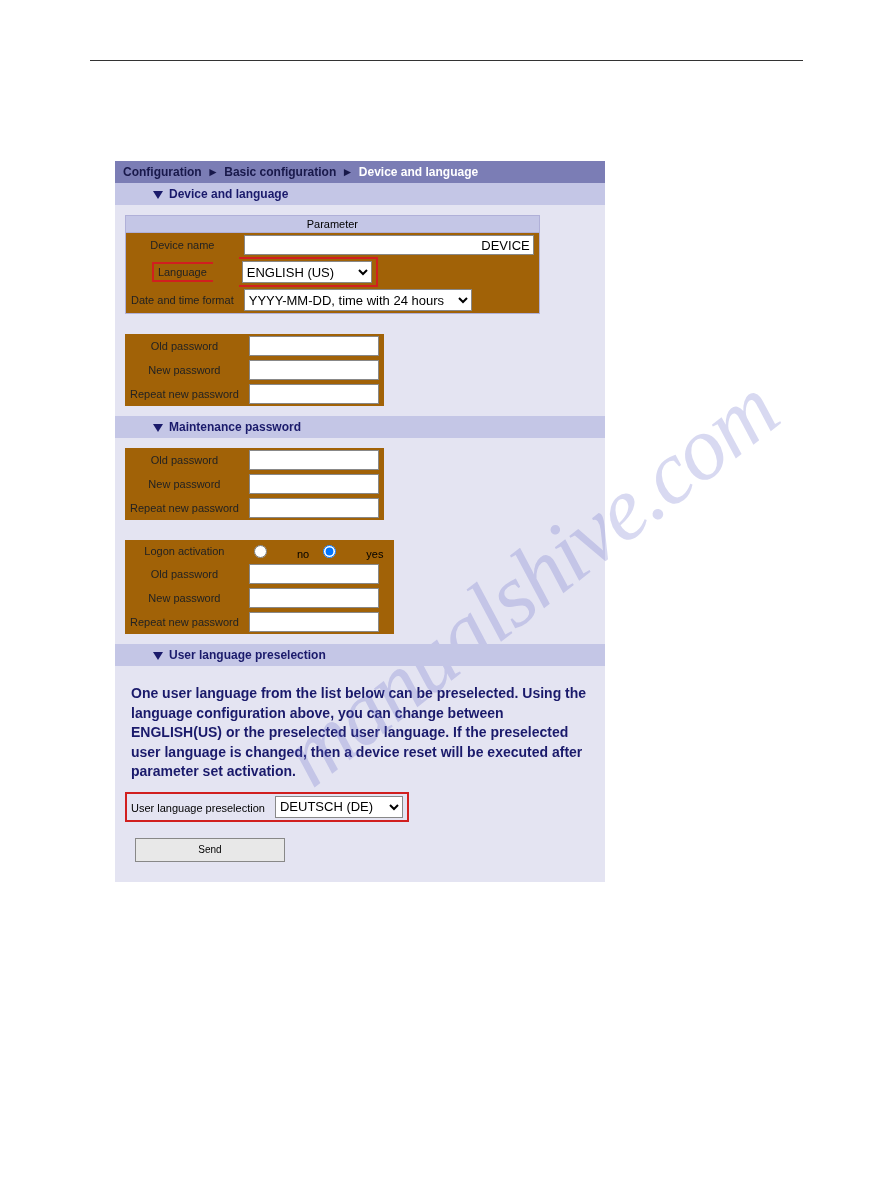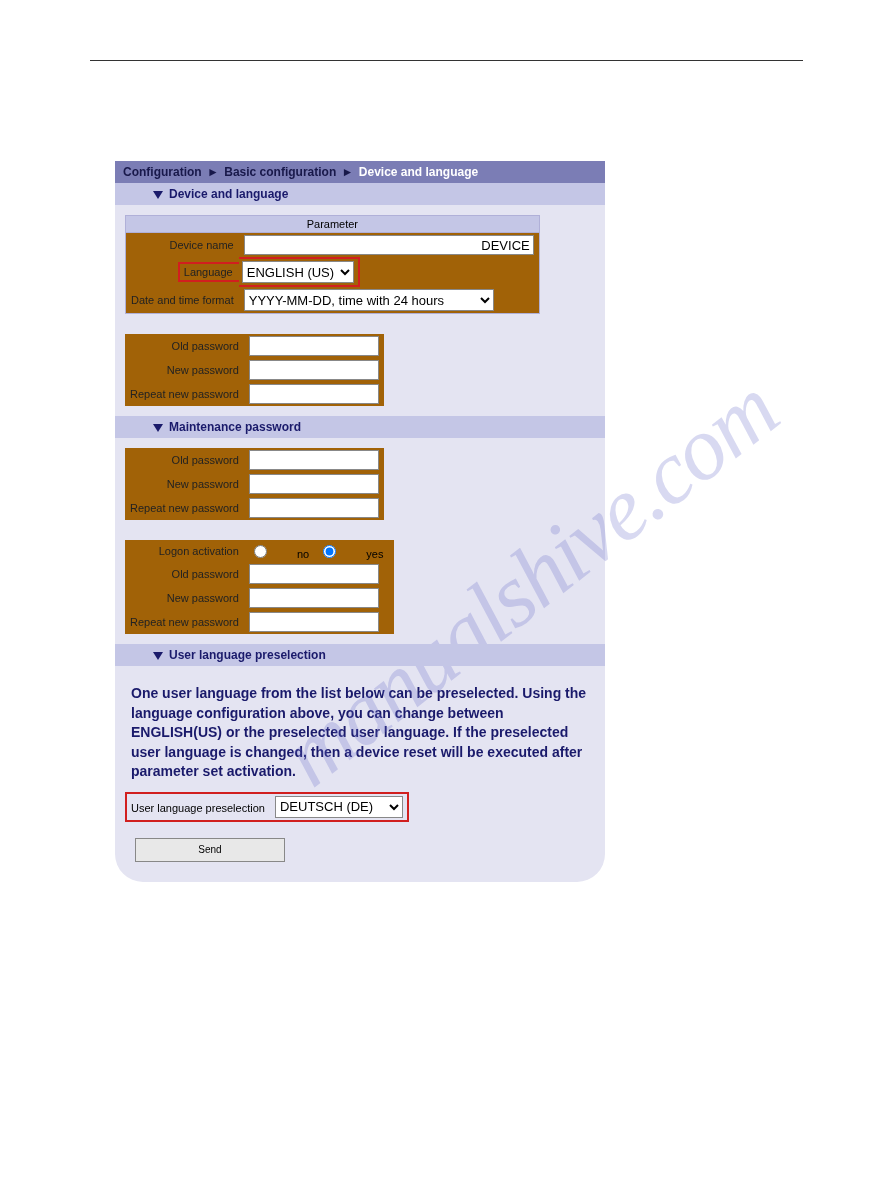--- a/index.html
+++ b/index.html
@@ -15,21 +15,20 @@
     padding: 40px 90px 40px 90px;
   }
   .hr-top {
     border-top: 1px solid #333;
     margin: 20px 0 100px 0;
   }
   .panel {
     background: #e4e4f2;
     width: 490px;
     margin: 0 0 0 25px;
-    border-radius: 28px;
   }
   .breadcrumb {
     background: #7b7db5;
     color: #fff;
     font-weight: bold;
     font-size: 12px;
     padding: 4px 8px;
   }
   .breadcrumb .dark { color: #18184a; }
   .breadcrumb .sep { color: #18184a; margin: 0 2px; }
@@ -63,21 +62,21 @@
   table.fields {
     border-collapse: collapse;
     background: #a16207;
   }
   table.fields td {
     padding: 2px 5px;
     font-size: 11px;
     vertical-align: middle;
   }
   table.fields td.label {
-    text-align: right;
+    text-align: center;
     white-space: nowrap;
     color: #222;
   }
   input[type="text"], input[type="password"] {
     font-family: Arial, sans-serif;
     font-size: 13px;
     border: 1px solid #888;
     height: 20px;
     padding: 1px 3px;
     background: #fff;
@@ -160,29 +159,29 @@
           <td><input type="text" style="width: 290px;" value="DEVICE"></td>
         </tr>
         <tr>
           <td class="label" style="padding:0;">
             <span class="hi-red-box" style="border-right:none;padding-right:6px;">
               <span>Language</span>
             </span>
           </td>
           <td style="padding:0;">
             <span class="hi-red-box" style="border-left:none;padding-left:3px;">
-              <select style="width:112px">
+              <select style="width:130px">
                 <option>ENGLISH (US)</option>
               </select>
             </span>
           </td>
         </tr>
         <tr>
           <td class="label">Date and time format</td>
-          <td><select style="width:250px"><option>YYYY-MM-DD, time with 24 hours</option></select></td>
+          <td><select style="width:228px"><option>YYYY-MM-DD, time with 24 hours</option></select></td>
         </tr>
       </tbody>
         </table>
     </div>
 
     <div class="subpanel">
       <table class="fields">
         <tbody>
             <tr>
           <td class="label">Old password</td>

